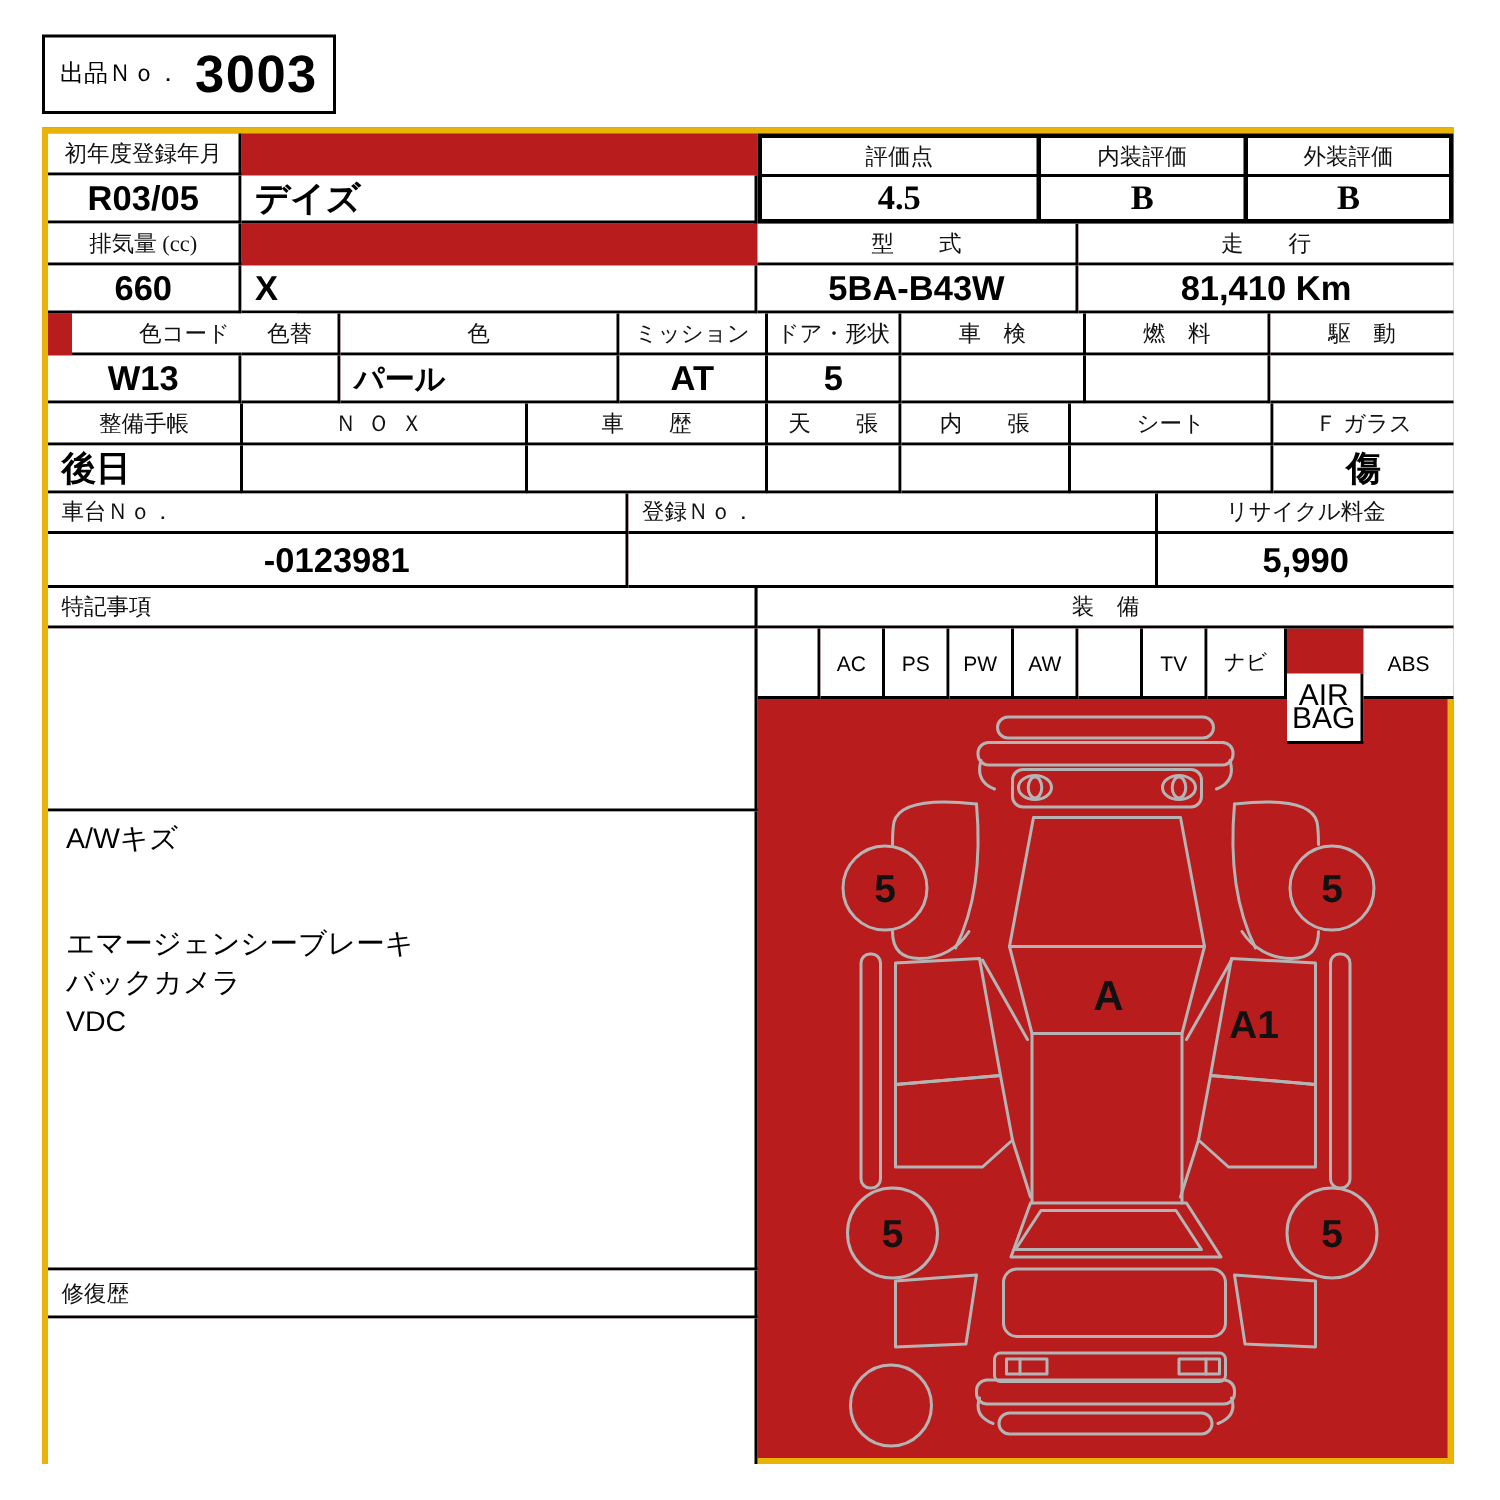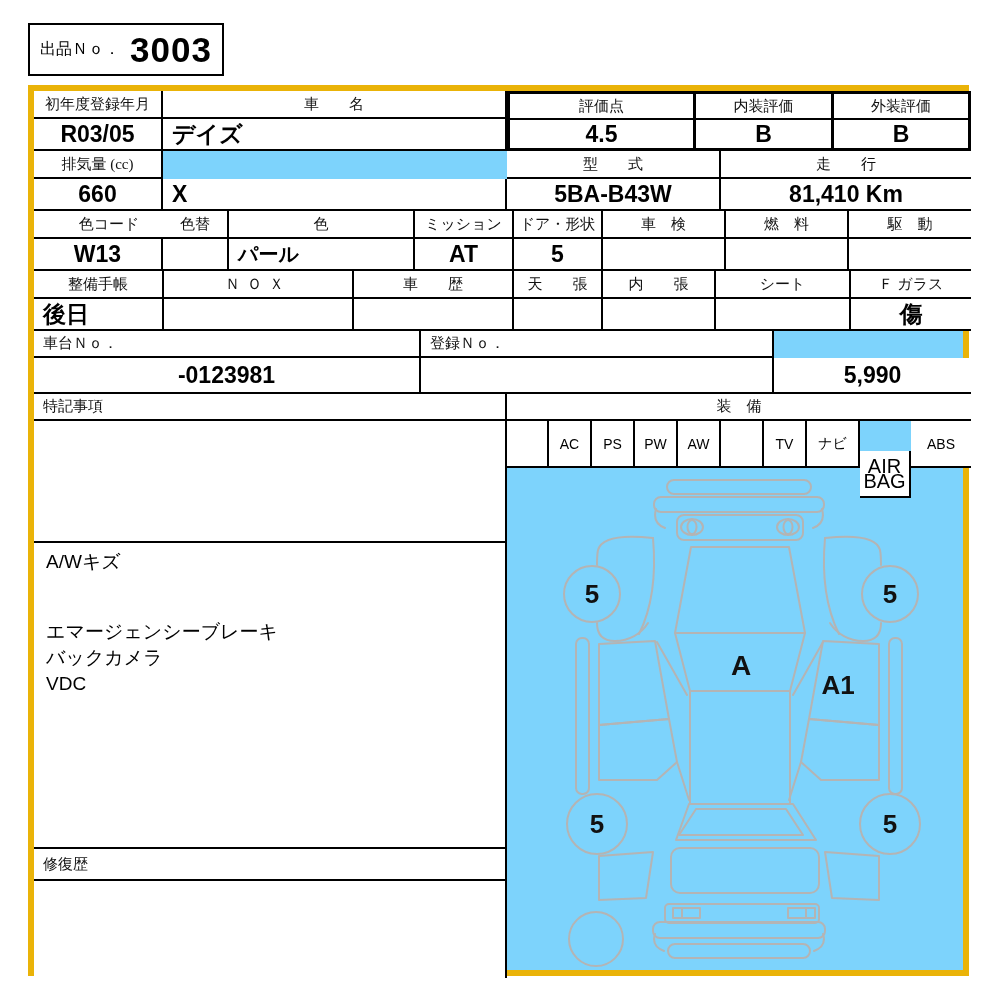--- a/index.html
+++ b/index.html
@@ -6,33 +6,33 @@
   .sheet{position:relative;width:1000px;height:1000px;background:#fff;
          font-family:"Liberation Sans","DejaVu Sans",sans-serif;color:#000;}
   
   .no-box{position:absolute;left:28px;top:23px;width:196px;height:53px;
           border:2px solid #000;box-sizing:border-box;display:flex;align-items:center;
           padding-left:10px;gap:10px;background:#fff;}
   .no-label{font-family:"Liberation Serif","DejaVu Serif",serif;font-size:16px;}
   .no-value{font-weight:bold;font-size:35px;letter-spacing:1px;line-height:1;}
   
   .grid{position:absolute;left:28px;top:85px;width:941px;height:891px;
-        border:6px solid #eab308;box-sizing:border-box;background:#7dd3fc;}
+        border:4px solid #eab308;box-sizing:border-box;background:#b91c1c;}
   .cell{position:absolute;box-sizing:border-box;border-right:2px solid #000;border-bottom:2px solid #000;
         display:flex;align-items:center;justify-content:center;overflow:hidden;background:#fff;}
   .lbl{font-family:"Liberation Serif","DejaVu Serif",serif;font-size:15px;color:#111;}
   .val{font-weight:bold;font-size:23px;}
   .left{justify-content:flex-start;padding-left:9px;}
   .noB{border-bottom:none;}
   .noR{border-right:none;}
   .sm{font-size:20px;}
   
   .score-block{position:absolute;left:473px;top:0;width:464px;height:60px;
                border:3px solid #000;box-sizing:border-box;z-index:2;background:#fff;}
-  .score-block .cell{border-right:3px solid #000;border-bottom:2px solid #000;}
+  .score-block .cell{border-right:3px solid #000;border-bottom:2px solid #000;font-family:Liberation Serif, serif;}
   .score-block .cell.noR{border-right:none;}
   .score-block .cell.noB{border-bottom:none;}
   
   .eq{font-size:14px;}
   .eq-airbag{font-size:20px;line-height:15px;white-space:pre-line;text-align:center;margin-top:30px;}
   
   .notes-area{flex-direction:column;align-items:flex-start;justify-content:flex-start;
               padding:6px 12px;font-size:19px;line-height:26px;}
   .notes-gap{height:44px;}
   
@@ -47,42 +47,41 @@
 <div class="sheet">
 
   <div class="no-box">
     <span class="no-label">出品Ｎｏ．</span>
     <span class="no-value">3003</span>
   </div>
 
   <div class="grid">
 
     <div class="cell lbl" style="left:0;top:0;width:129px;height:28px">初年度登録年月</div>
-    <div class="cell lbl" style="left:129px;top:0;width:344px;height:28px">車　　名</div>
     <div class="cell val" style="left:0;top:28px;width:129px;height:32px">R03/05</div>
     <div class="cell val left" style="left:129px;top:28px;width:344px;height:32px">デイズ</div>
 
     <div class="score-block">
       <div class="cell lbl" style="left:0;top:0;width:186px;height:26px">評価点</div>
       <div class="cell lbl" style="left:186px;top:0;width:138px;height:26px">内装評価</div>
       <div class="cell lbl noR" style="left:324px;top:0;width:134px;height:26px">外装評価</div>
       <div class="cell val noB" style="left:0;top:26px;width:186px;height:28px">4.5</div>
       <div class="cell val noB" style="left:186px;top:26px;width:138px;height:28px">B</div>
       <div class="cell val noR noB" style="left:324px;top:26px;width:134px;height:28px">B</div>
     </div>
 
     <div class="cell lbl" style="left:0;top:60px;width:129px;height:28px">排気量 (cc)</div>
     <div class="cell lbl" style="left:473px;top:60px;width:214px;height:28px">型　　式</div>
     <div class="cell lbl noR" style="left:687px;top:60px;width:250px;height:28px">走　　行</div>
     <div class="cell val" style="left:0;top:88px;width:129px;height:32px">660</div>
     <div class="cell val left" style="left:129px;top:88px;width:344px;height:32px">X</div>
     <div class="cell val" style="left:473px;top:88px;width:214px;height:32px">5BA-B43W</div>
     <div class="cell val noR" style="left:687px;top:88px;width:250px;height:32px">81,410 Km</div>
 
-    <div class="cell lbl" style="left:0;top:120px;width:152px;height:28px">色コード</div>
+    <div class="cell lbl" style="left:16px;top:120px;width:152px;height:28px">色コード</div>
     <div class="cell lbl" style="left:129px;top:120px;width:66px;height:28px">色替</div>
     <div class="cell lbl" style="left:195px;top:120px;width:186px;height:28px">色</div>
     <div class="cell lbl" style="left:381px;top:120px;width:99px;height:28px">ミッション</div>
     <div class="cell lbl" style="left:480px;top:120px;width:89px;height:28px">ドア・形状</div>
     <div class="cell lbl" style="left:569px;top:120px;width:123px;height:28px">車　検</div>
     <div class="cell lbl" style="left:692px;top:120px;width:123px;height:28px">燃　料</div>
     <div class="cell lbl noR" style="left:815px;top:120px;width:122px;height:28px">駆　動</div>
     <div class="cell val" style="left:0;top:148px;width:129px;height:32px">W13</div>
     <div class="cell val" style="left:129px;top:148px;width:66px;height:32px"></div>
     <div class="cell val sm left" style="left:195px;top:148px;width:186px;height:32px">パール</div>
@@ -102,20 +101,21 @@
     <div class="cell val left" style="left:0;top:208px;width:130px;height:32px">後日</div>
     <div class="cell val" style="left:130px;top:208px;width:190px;height:32px"></div>
     <div class="cell val" style="left:320px;top:208px;width:160px;height:32px"></div>
     <div class="cell val" style="left:480px;top:208px;width:89px;height:32px"></div>
     <div class="cell val" style="left:569px;top:208px;width:113px;height:32px"></div>
     <div class="cell val" style="left:682px;top:208px;width:135px;height:32px"></div>
     <div class="cell val noR" style="left:817px;top:208px;width:120px;height:32px">傷</div>
 
     <div class="cell lbl left" style="left:0;top:240px;width:387px;height:27px">車台Ｎｏ．</div>
     <div class="cell lbl left" style="left:387px;top:240px;width:353px;height:27px">登録Ｎｏ．</div>
+    <div class="cell lbl noR" style="left:740px;top:240px;width:197px;height:27px">リサイクル料金</div>
     <div class="cell val" style="left:0;top:267px;width:387px;height:36px">-0123981</div>
     <div class="cell val" style="left:387px;top:267px;width:353px;height:36px"></div>
     <div class="cell val noR" style="left:740px;top:267px;width:197px;height:36px">5,990</div>
 
     <div class="cell lbl noR" style="left:473px;top:303px;width:464px;height:27px">装　備</div>
     <div class="cell lbl left" style="left:0;top:303px;width:473px;height:27px">特記事項</div>
 
     <div class="cell eq" style="left:473px;top:330px;width:42px;height:47px"></div>
     <div class="cell eq" style="left:515px;top:330px;width:43px;height:47px">AC</div>
     <div class="cell eq" style="left:558px;top:330px;width:43px;height:47px">PS</div>

